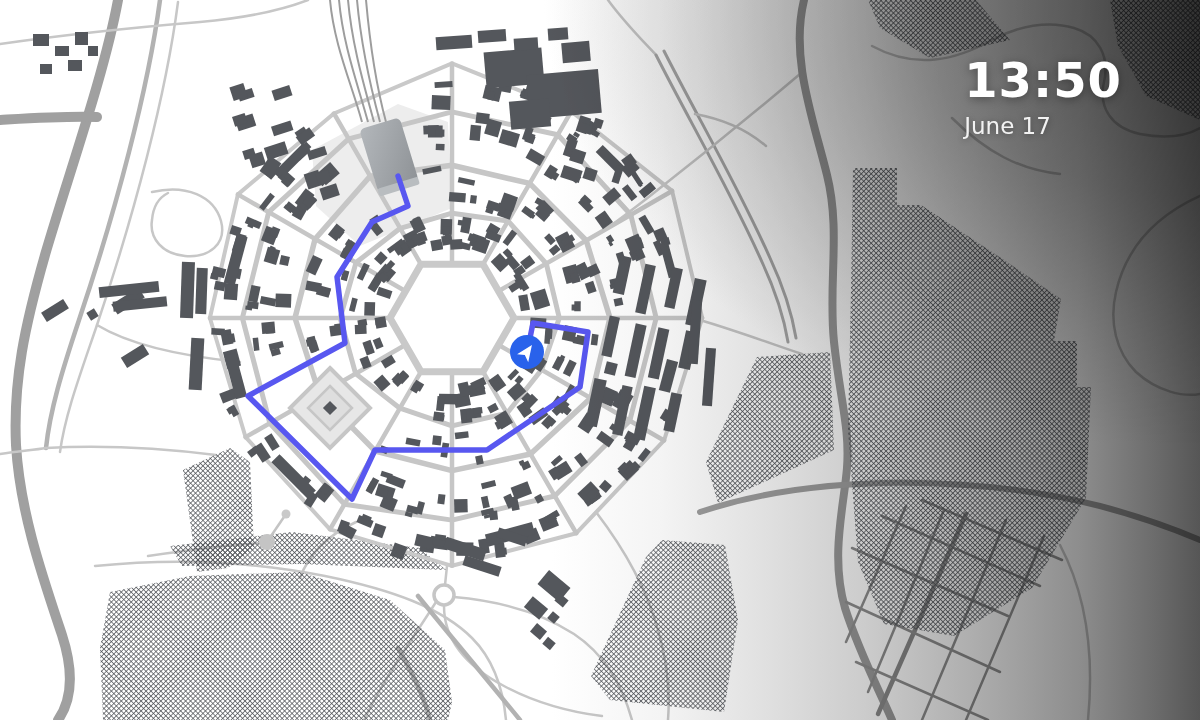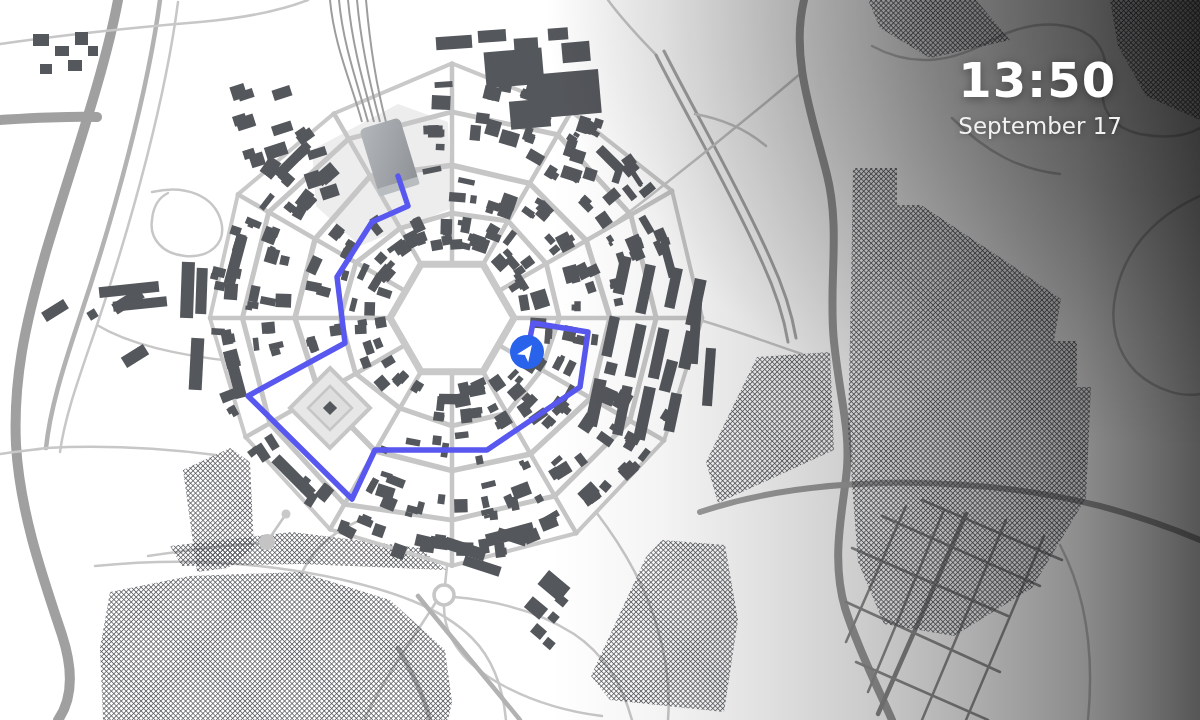--- a/index.html
+++ b/index.html
@@ -554,15 +554,15 @@
       <path d="M398,176 L408,206 L372,222 L337,277 L345,343 L248,396 L352,499 L375,450 L487,450 L580,387 L588,332 L533,323 L528,348" fill="none" stroke="#5857f0" stroke-width="5.5" stroke-linejoin="round" stroke-linecap="round"></path>
       <g transform="translate(527,352)">
         <circle cx="0" cy="0" r="17" fill="#2962eb"></circle>
         <path d="M0,-8.6 L6.8,7.6 L0,3.8 L-6.8,7.6 Z" fill="#ffffff" transform="rotate(35)"></path>
       </g>
     </svg>
   <div class="shade shade-h"></div>
   <div class="shade shade-r"></div>
   <div class="clock">
     <div class="time">13:50</div>
-    <div class="date">September 17</div>
+    <div class="date">June 17</div>
   </div>
 </div>
 
 </body></html>

